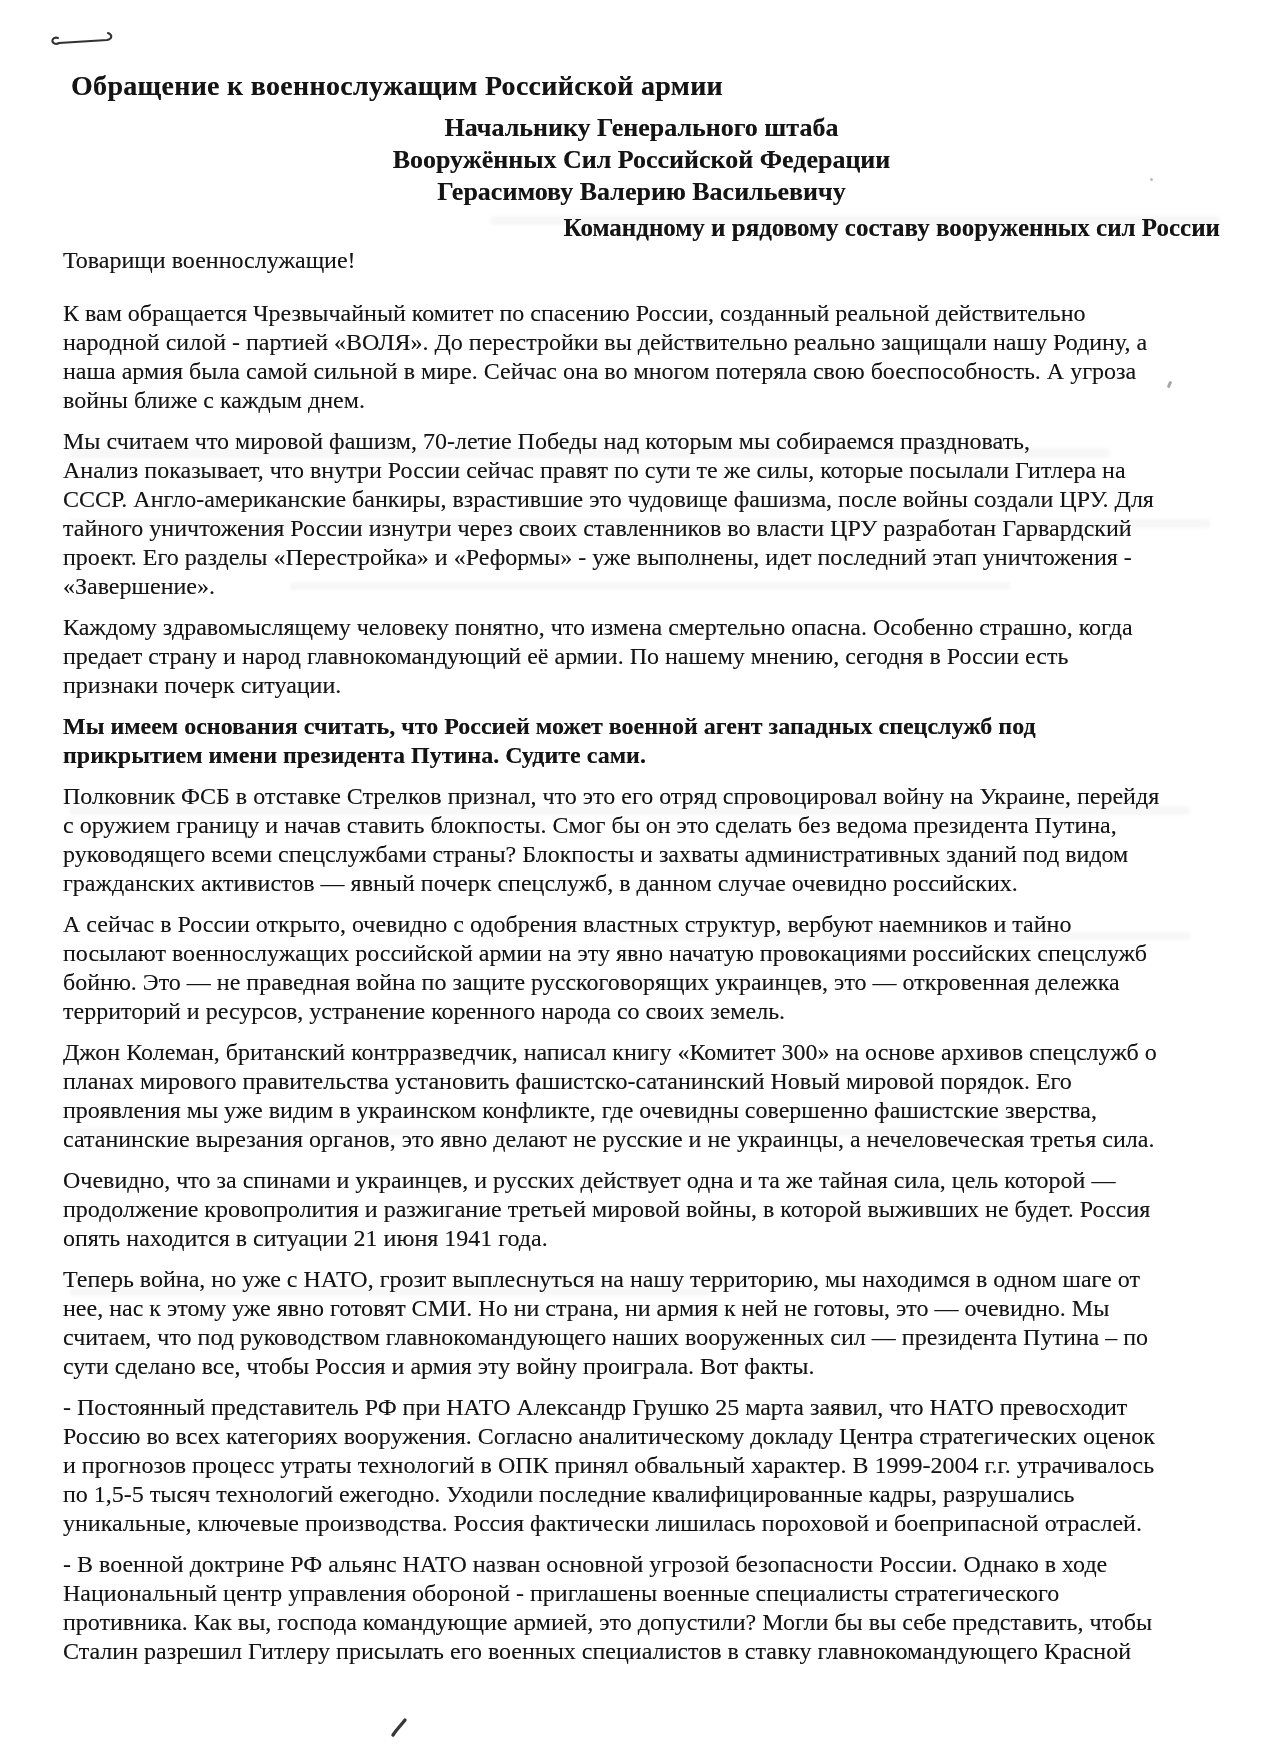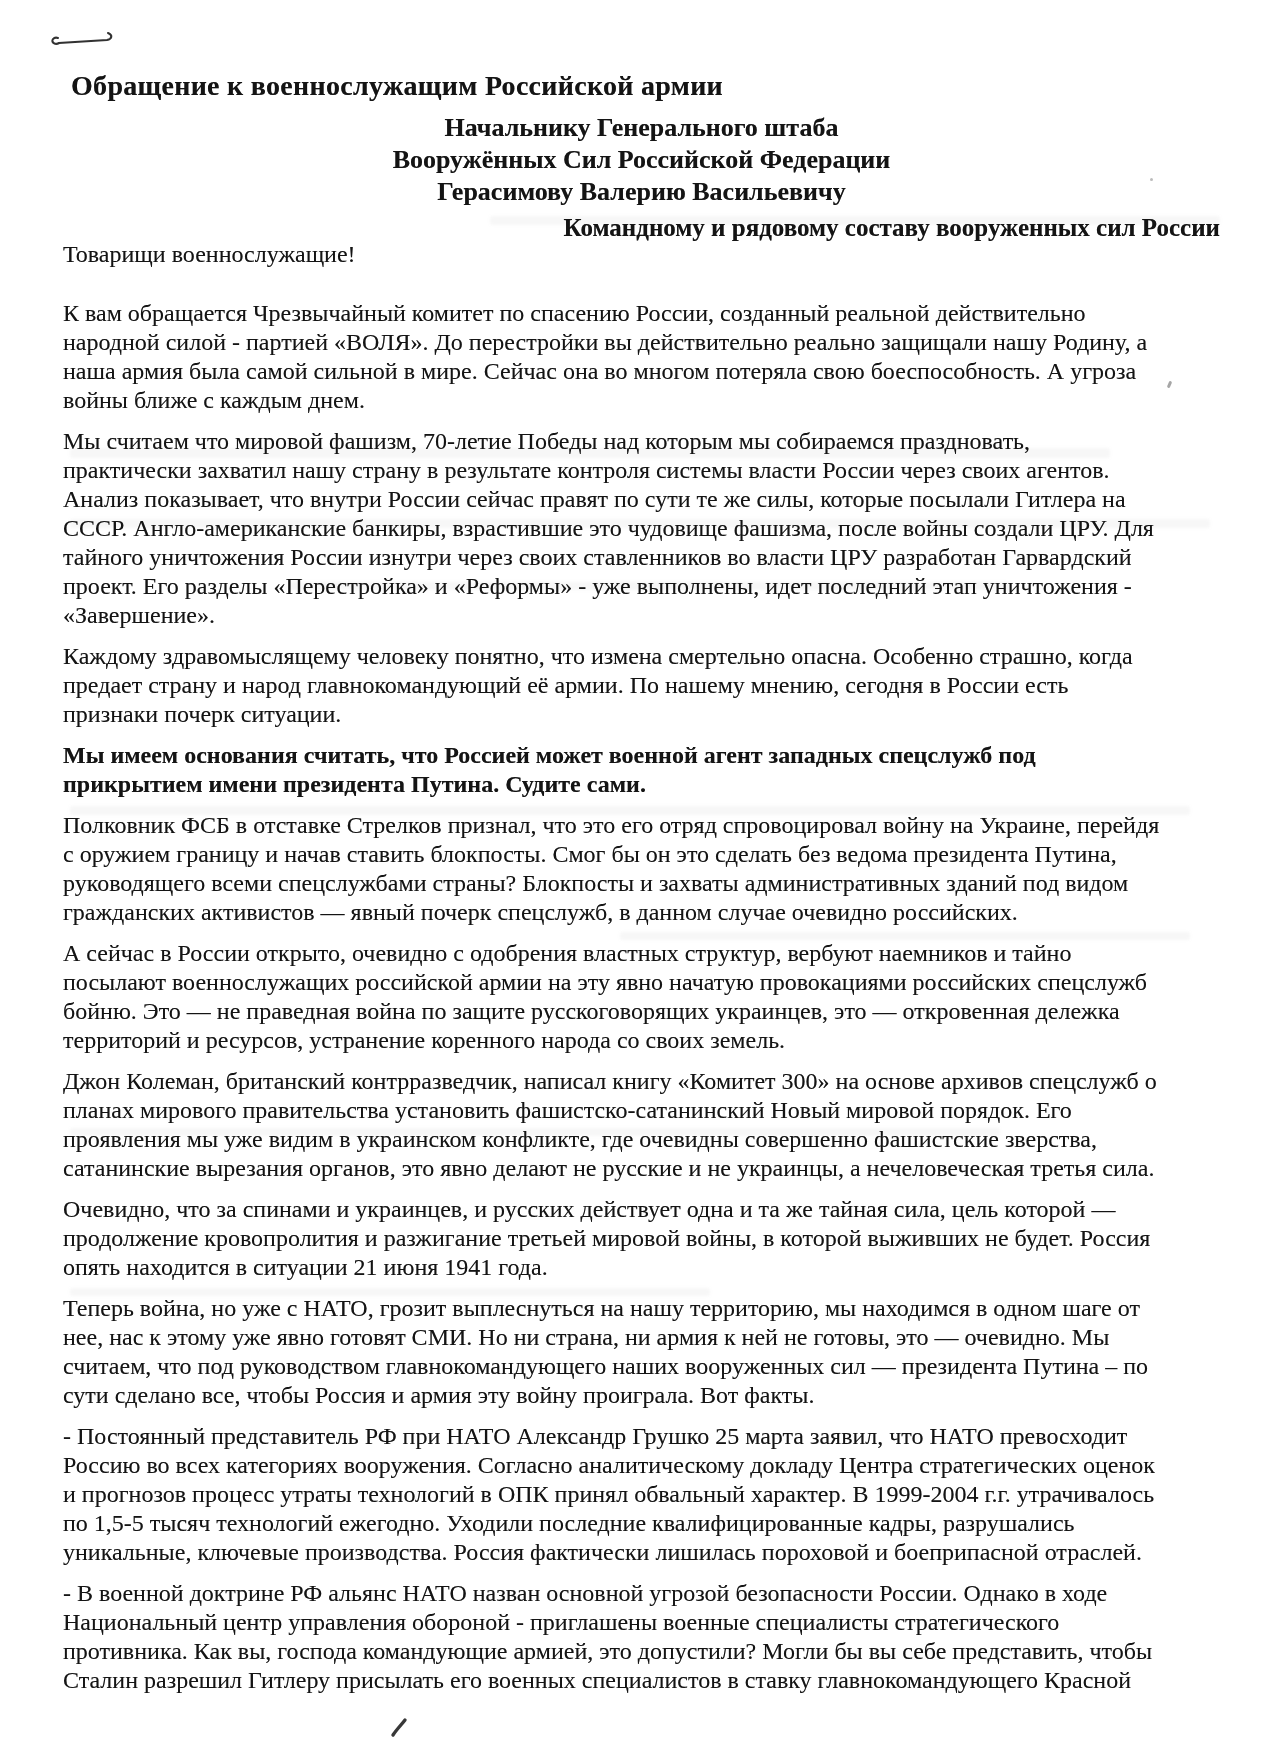--- a/index.html
+++ b/index.html
@@ -49,21 +49,21 @@
     width: 100%;
     text-align: right;
     font-weight: bold;
     font-size: 25px;
     line-height: 30px;
     white-space: nowrap;
     text-shadow: 0 0 0.5px rgba(0,0,0,0.45);
   }
   .salutation {
     position: absolute;
-    top: 240px;
+    top: 246px;
     left: 0;
     font-size: 24px;
     line-height: 29px;
     white-space: nowrap;
     text-shadow: 0 0 0.3px rgba(0,0,0,0.35);
   }
   .docbody {
     position: absolute;
     top: 299px;
     left: 0;
@@ -132,21 +132,20 @@
 
     <div class="docbody">
         <div class="para">
           <div class="ln">К вам обращается Чрезвычайный комитет по спасению России, созданный реальной действительно</div>
           <div class="ln">народной силой - партией «ВОЛЯ». До перестройки вы действительно реально защищали нашу Родину, а</div>
           <div class="ln">наша армия была самой сильной в мире. Сейчас она во многом потеряла свою боеспособность. А угроза</div>
           <div class="ln">войны ближе с каждым днем.</div>
         </div>
         <div class="para">
           <div class="ln">Мы считаем что мировой фашизм, 70-летие Победы над которым мы собираемся праздновать,</div>
-          <div class="ln">практически захватил нашу страну в результате контроля системы власти России через своих агентов.</div>
           <div class="ln">Анализ показывает, что внутри России сейчас правят по сути те же силы, которые посылали Гитлера на</div>
           <div class="ln">СССР. Англо-американские банкиры, взрастившие это чудовище фашизма, после войны создали ЦРУ. Для</div>
           <div class="ln">тайного уничтожения России изнутри через своих ставленников во власти ЦРУ разработан Гарвардский</div>
           <div class="ln">проект. Его разделы «Перестройка» и «Реформы» - уже выполнены, идет последний этап уничтожения -</div>
           <div class="ln">«Завершение».</div>
         </div>
         <div class="para">
           <div class="ln">Каждому здравомыслящему человеку понятно, что измена смертельно опасна. Особенно страшно, когда</div>
           <div class="ln">предает страну и народ главнокомандующий её армии. По нашему мнению, сегодня в России есть</div>
           <div class="ln">признаки почерк ситуации.</div>

